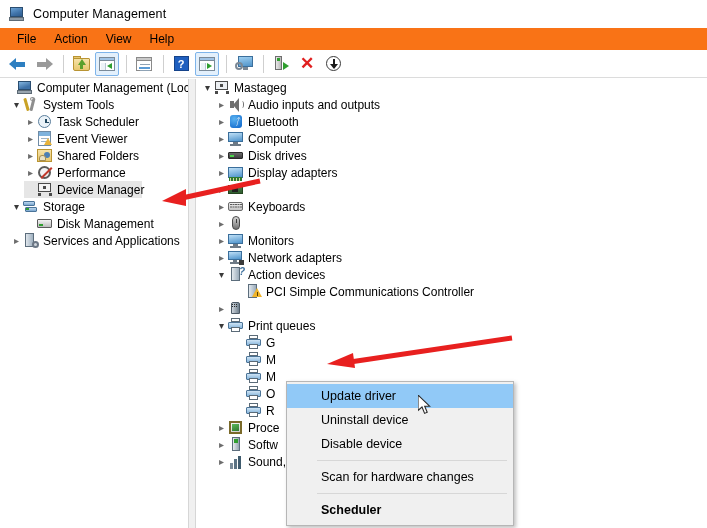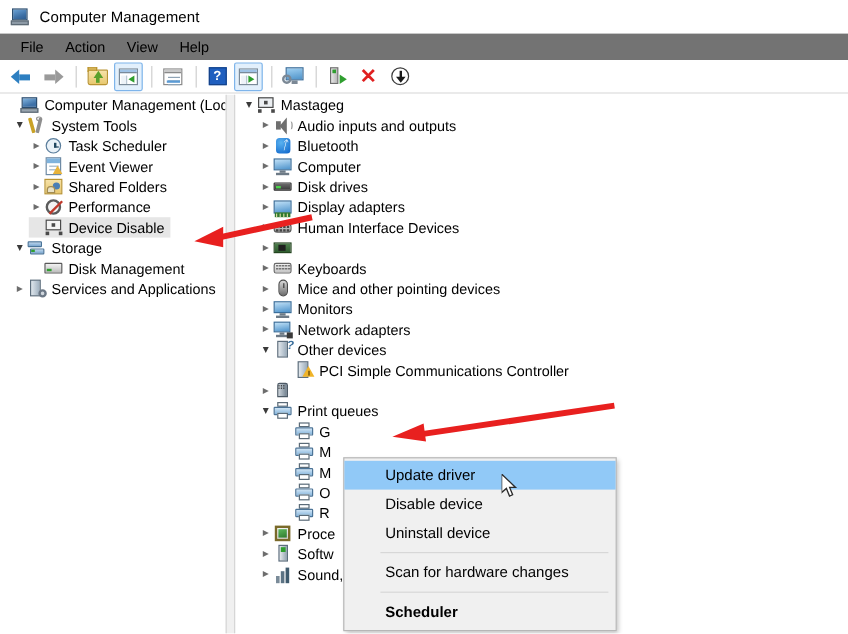--- a/index.html
+++ b/index.html
@@ -43,21 +43,21 @@
   }
   .title-text {
     font-size: 12.5px; color: #000000;
     letter-spacing: 0.1px;
   }
 
   
   .menubar {
     position: absolute; left: 0; top: 28px;
     width: 707px; height: 22px;
-    background: #737373;
+    background: #f97316;
     display: flex; align-items: center;
     padding-left: 8px;
   }
   .menubar .mi {
     font-size: 12px; color: #000;
     padding: 2px 9px;
     cursor: default;
   }
 
   
@@ -562,21 +562,21 @@
     <div class="row sel-gray" style="padding-left:24px">
       <span class="selbg" style="left:24px; width:118px;"></span>
       <span class="inner">
         <span class="chev"></span>
         <span class="ico i-devmgr">
             <i class="b"></i>
             <i class="chip"></i>
             <i class="ft"></i>
             <i class="ft2"></i>
           </span>
-        <span class="lbl">Device Disable</span>
+        <span class="lbl">Device Manager</span>
       </span>
     </div>
 
     <div class="row" style="padding-left:10px">
       <span class="chev open">▾</span>
       <span class="ico i-storage">
           <i class="d1"></i>
           <i class="d2"></i>
           <i class="g"></i>
         </span>
@@ -659,28 +659,20 @@
     <div class="row" style="padding-left:18px">
       <span class="chev">▸</span>
       <span class="ico i-display">
           <i class="card"></i>
           <i class="green"></i>
           <i class="pin"></i>
         </span>
       <span class="lbl">Display adapters</span>
     </div>
 
-    <div class="row" style="padding-left:18px">
-      <span class="chev">▸</span>
-      <span class="ico i-hid">
-          <i class="b"></i>
-          <i class="k"></i>
-        </span>
-      <span class="lbl">Human Interface Devices</span>
-    </div>
 
     <div class="row" style="padding-left:18px">
       <span class="chev">▸</span>
       <span class="ico i-ide">
           <i class="b"></i>
           <i class="chip"></i>
         </span>
     </div>
 
     <div class="row" style="padding-left:18px">
@@ -692,21 +684,20 @@
       <span class="lbl">Keyboards</span>
     </div>
 
     <div class="row" style="padding-left:18px">
       <span class="chev">▸</span>
       <span class="ico">
           <i class="i-mouse">
             <i class="ln"></i>
           </i>
         </span>
-      <span class="lbl">Mice and other pointing devices</span>
     </div>
 
     <div class="row" style="padding-left:18px">
       <span class="chev">▸</span>
       <span class="ico i-mon2">
           <i class="m"></i>
           <i class="st"></i>
           <i class="bs"></i>
         </span>
       <span class="lbl">Monitors</span>
@@ -722,21 +713,21 @@
         </span>
       <span class="lbl">Network adapters</span>
     </div>
 
     <div class="row" style="padding-left:18px">
       <span class="chev open">▾</span>
       <span class="ico i-other">
           <i class="b"></i>
           <i class="q">?</i>
         </span>
-      <span class="lbl">Other devices</span>
+      <span class="lbl">Action devices</span>
     </div>
 
     <div class="row" style="padding-left:36px">
       <span class="chev"></span>
       <span class="ico i-pcidev">
           <i class="b"></i>
           <i class="warn"></i>
           <i class="bang"></i>
         </span>
       <span class="lbl">PCI Simple Communications Controller</span>
@@ -835,22 +826,22 @@
           <i class="b1"></i>
           <i class="b2x"></i>
           <i class="b3"></i>
         </span>
       <span class="lbl">Sound, video and game controllers</span>
     </div>
   </div>
 
   <div class="ctxmenu">
     <div class="ctx-item highlight">Update driver</div>
+    <div class="ctx-item">Uninstall device</div>
     <div class="ctx-item">Disable device</div>
-    <div class="ctx-item">Uninstall device</div>
     <div class="ctx-sep"></div>
     <div class="ctx-item">Scan for hardware changes</div>
     <div class="ctx-sep"></div>
     <div class="ctx-item bold">Scheduler</div>
   </div>
 
   <svg class="anno" style="left:160px; top:176px;" width="105" height="32">
     <g>
       <line x1="100" y1="5" x2="22" y2="22" stroke="#e8201f" stroke-width="5" stroke-linecap="butt"></line>
       <polygon points="2,25 26,13 26,30" fill="#e8201f"></polygon>

